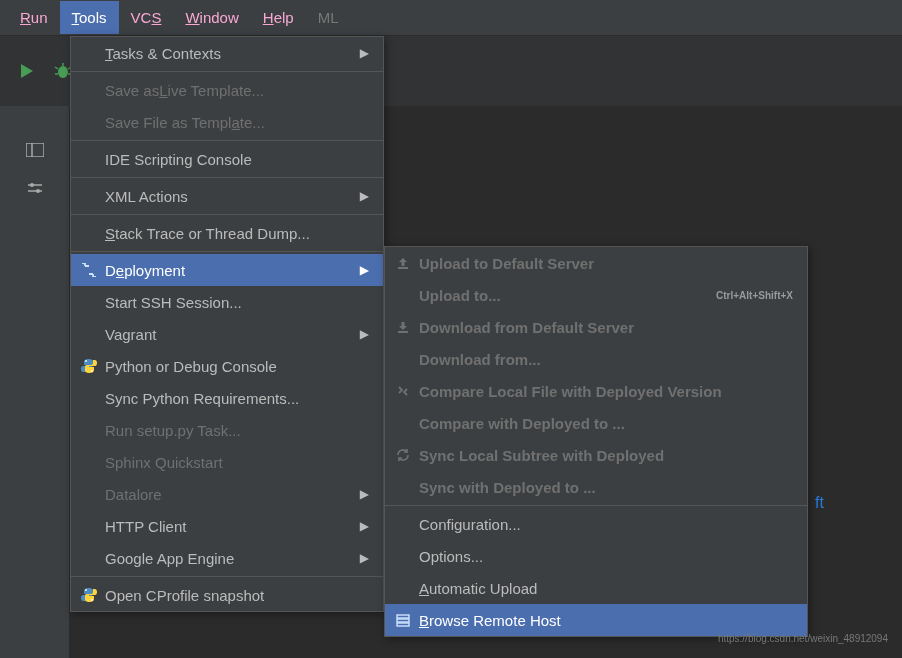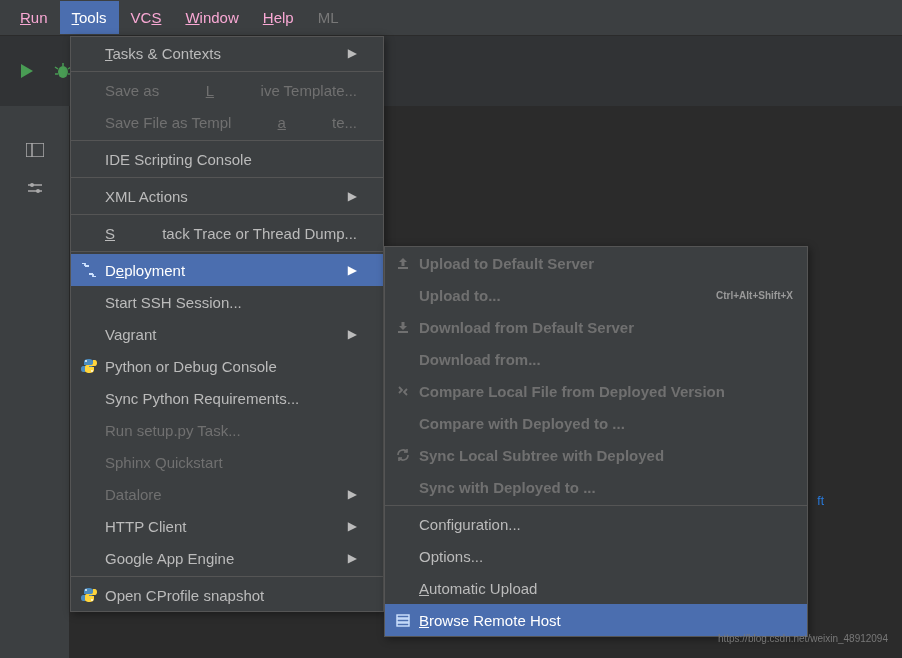--- a/index.html
+++ b/index.html
@@ -13,38 +13,38 @@
 .toolbar-row { height: 70px; display: flex; align-items: center; padding-left: 20px; gap: 20px; }
 .play-icon { color: #499c54; font-size: 18px; }
 .bug-icon { color: #499c54; font-size: 18px; }
 
 .left-strip { position: absolute; left: 0; top: 106px; width: 70px; height: 552px; background: #3c3f41; border-right: 1px solid #2b2b2b; display: flex; flex-direction: column; align-items: center; padding-top: 32px; gap: 14px; }
 .left-icon { width: 24px; height: 24px; display: flex; align-items: center; justify-content: center; color: #bbbbbb; }
 
 .main-area { position: absolute; left: 70px; top: 106px; right: 0; bottom: 0; background: #2b2b2b; }
 
 .dropdown { position: absolute; left: 70px; top: 36px; width: 314px; background: #3c3f41; border: 1px solid #555555; box-shadow: 2px 2px 8px rgba(0,0,0,0.4); }
-.menu-item { height: 32px; display: flex; align-items: center; padding-left: 34px; padding-right: 26px; position: relative; cursor: pointer; justify-content: space-between; }
+.menu-item { height: 32px; display: flex; align-items: center; padding-left: 34px; padding-right: 14px; position: relative; cursor: pointer; }
 .menu-item.highlighted { background: #4b6eaf; color: #ffffff; }
 .menu-item.highlighted .submenu-arrow { color: #ffffff; }
 .menu-item.disabled { color: #707070; }
 .menu-sep { height: 1px; background: #555555; margin: 2px 0; }
 .menu-icon { position: absolute; left: 8px; width: 20px; display: flex; align-items: center; justify-content: center; }
 .submenu-arrow { margin-left: auto; color: #bbbbbb; font-size: 12px; }
 .u { text-decoration: underline; }
 
 .submenu { position: absolute; left: 384px; top: 246px; width: 424px; background: #3c3f41; border: 1px solid #555555; box-shadow: 2px 2px 8px rgba(0,0,0,0.4); }
 .sub-item { height: 32px; display: flex; align-items: center; padding-left: 34px; padding-right: 14px; position: relative; cursor: pointer; }
 .sub-item.highlighted { background: #4b6eaf; color: #ffffff; align-items: center; }
 .sub-item.disabled { color: #707070; font-weight: bold; }
 .sub-icon { position: absolute; left: 8px; width: 20px; color: #707070; display: flex; align-items: center; justify-content: center; font-size: 13px; }
 .shortcut { margin-left: auto; color: #999999; font-size: 10px; }
 
 .watermark { position: absolute; right: 14px; bottom: 14px; color: #787878; font-size: 10px; }
-.blue-text { position: absolute; right: 78px; top: 494px; color: #287bde; font-size: 12px; }
+.blue-text { position: absolute; right: 78px; top: 494px; color: #287bde; font-size: 16px; }
 
 svg { display: block; }
 </style>
 </head>
 <body>
 
 <div class="menubar">
   <div class="menubar-item"><span class="u">R</span><span>un</span></div>
   <div class="menubar-item active"><span class="u">T</span>ools</div>
   <div class="menubar-item">VC<span class="u">S</span></div>
@@ -189,21 +189,21 @@
     <span>Download from Default Server</span>
   </div>
   <div class="sub-item disabled">Download from...</div>
   <div class="sub-item disabled">
     <span class="sub-icon">
       <svg width="14" height="14" viewBox="0 0 14 14">
           <path d="M3 3 L6 6 L3 9" fill="none" stroke="#707070" stroke-width="1.8"></path>
           <path d="M11 5 L8 8 L11 11" fill="none" stroke="#707070" stroke-width="1.8"></path>
         </svg>
     </span>
-    <span>Compare Local File from Deployed Version</span>
+    <span>Compare Local File with Deployed Version</span>
   </div>
   <div class="sub-item disabled">Compare with Deployed to ...</div>
   <div class="sub-item disabled">
     <span class="sub-icon">
       <svg width="14" height="14" viewBox="0 0 14 14">
           <path d="M2 7 A5 5 0 0 1 11 4" fill="none" stroke="#707070" stroke-width="1.6"></path>
           <path d="M12 7 A5 5 0 0 1 3 10" fill="none" stroke="#707070" stroke-width="1.6"></path>
           <path d="M11 1 L11 4 L8 4" fill="none" stroke="#707070" stroke-width="1.6"></path>
           <path d="M3 13 L3 10 L6 10" fill="none" stroke="#707070" stroke-width="1.6"></path>
         </svg>

